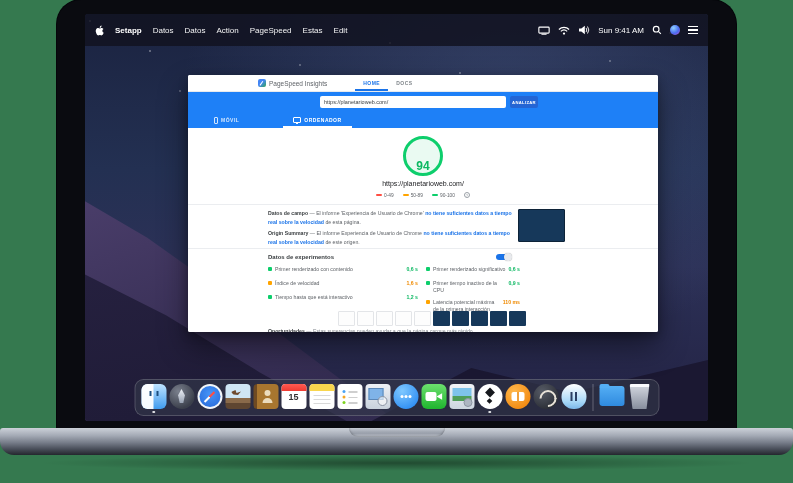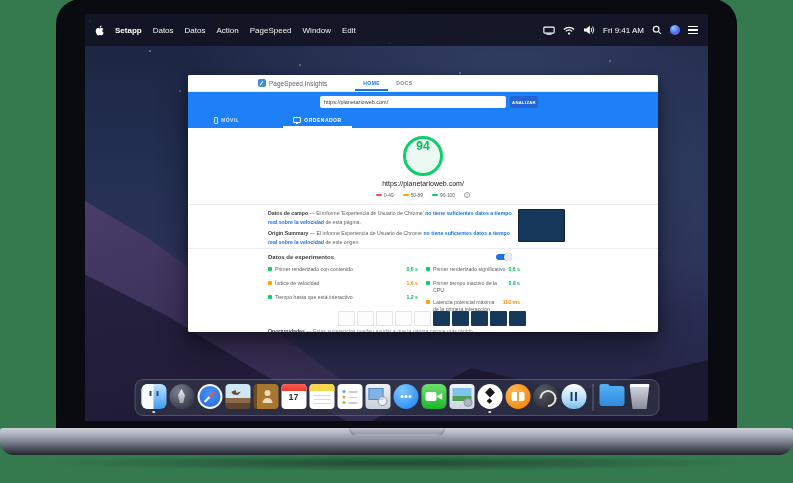--- a/index.html
+++ b/index.html
@@ -67,21 +67,21 @@
   .devtabs{position:absolute;left:0;top:37px;right:0;height:16px;background:#1e80f7;display:flex;align-items:stretch;padding-left:16px}
   .dtab{display:flex;align-items:center;gap:3px;color:#fff;font-size:5px;font-weight:700;letter-spacing:.5px;
     padding:0 10px;opacity:.8}
   .dtab.active{opacity:1;box-shadow:inset 0 -2px 0 #fff;margin-left:34px}
   .ph-icon{width:4px;height:7px;border:1px solid #fff;border-radius:1px}
   .mon-icon{width:8px;height:6px;border:1px solid #fff;border-radius:1px;position:relative}
   .mon-icon::after{content:"";position:absolute;left:2px;bottom:-2px;width:2px;height:1px;background:#fff}
 
   .content{position:absolute;left:0;top:53px;right:0;bottom:0;background:#fff}
   .gauge{position:absolute;left:50%;top:8px;transform:translateX(-50%);width:40px;height:40px;border-radius:50%;
-    border:3px solid #0ece6c;background:#eafaf2;display:flex;align-items:flex-start;justify-content:center;
+    border:3px solid #0ece6c;background:#eafaf2;display:flex;align-items:flex-end;justify-content:center;
     color:#0cb862;font-size:12px;font-weight:700}
   .page-url{position:absolute;left:0;right:0;top:52px;text-align:center;font-size:7px;color:#202124}
   .legend{position:absolute;left:0;right:0;top:64px;display:flex;justify-content:center;gap:9px;align-items:center;
     font-size:4.8px;color:#5f6368}
   .lg-item{display:flex;align-items:center;gap:2px}
   .dash{width:6px;height:2px;border-radius:1px}
   .d-red{background:#ff4e42}.d-org{background:#ffa400}.d-grn{background:#0cce6b}
   .lg-help{width:6px;height:6px;border:1px solid #9aa0a6;border-radius:50%;color:#9aa0a6;font-size:4px;
     display:flex;align-items:center;justify-content:center}
   .hr{position:absolute;left:0;right:0;height:1px;background:#ebedf0}
@@ -195,21 +195,21 @@
           <span class="mb-ic">
             <svg width="9" height="11" viewBox="0 0 16 20" fill="#fff">
                 <path d="M13.2 10.6c0-2.2 1.8-3.3 1.9-3.4-1-1.5-2.6-1.7-3.2-1.7-1.4-.1-2.7.8-3.4.8-.7 0-1.8-.8-2.9-.8-1.5 0-2.9.9-3.7 2.2-1.6 2.7-.4 6.8 1.1 9 .7 1.1 1.6 2.3 2.8 2.2 1.1 0 1.5-.7 2.9-.7s1.7.7 2.9.7c1.2 0 2-1.1 2.7-2.2.9-1.3 1.2-2.5 1.2-2.6-.1 0-2.3-.9-2.3-3.5zM10.9 3.9c.6-.8 1-1.8.9-2.9-.9 0-1.9.6-2.6 1.3-.6.7-1 1.7-.9 2.8 1 .1 2-.5 2.6-1.2z"></path>
               </svg>
           </span>
           <span class="mb-app">Setapp</span>
           <span class="mb-item">Datos</span>
           <span class="mb-item">Datos</span>
           <span class="mb-item">Action</span>
           <span class="mb-item">PageSpeed</span>
-          <span class="mb-item">Window</span>
+          <span class="mb-item">Estas</span>
           <span class="mb-item">Edit</span>
         </div>
         <div class="mb-right">
           <span class="mb-ic">
             <svg width="12" height="9" viewBox="0 0 14 10">
                 <rect x="1" y="1" width="12" height="7" rx="1" fill="none" stroke="#fff" stroke-width="1.3"></rect>
                 <path d="M4 9.5h6" stroke="#fff" stroke-width="1.2"></path>
               </svg>
           </span>
           <span class="mb-ic">
@@ -218,21 +218,21 @@
                 <path d="M3.8 7.2a6.2 6.2 0 0 1 8.4 0" stroke="#fff" stroke-width="1.6" fill="none"></path>
                 <circle cx="8" cy="10" r="1.5" fill="#fff"></circle>
               </svg>
           </span>
           <span class="mb-ic">
             <svg width="12" height="10" viewBox="0 0 14 12">
                 <path d="M1 4.2h2.8L8 1v10L3.8 7.8H1z" fill="#fff"></path>
                 <path d="M9.5 3.5a4.5 4.5 0 0 1 0 5M11.2 1.8a7 7 0 0 1 0 8.4" stroke="#fff" stroke-width="1.1" fill="none"></path>
               </svg>
           </span>
-          <span class="mb-time">Fri 9:41 AM</span>
+          <span class="mb-time">Sun 9:41 AM</span>
           <span class="mb-ic">
             <svg width="10" height="10" viewBox="0 0 12 12">
                 <circle cx="5" cy="5" r="3.4" fill="none" stroke="#fff" stroke-width="1.4"></circle>
                 <path d="M7.6 7.6l3 3" stroke="#fff" stroke-width="1.4"></path>
               </svg>
           </span>
           <span class="siri"></span>
           <span class="list-lines"></span>
         </div>
       </div>
@@ -377,21 +377,21 @@
             <span class="ic ic-safari"></span>
           </div>
         <div class="ditem">
             <span class="ic ic-photos"></span>
           </div>
         <div class="ditem">
             <span class="ic ic-contacts"></span>
           </div>
         <div class="ditem">
             <span class="ic ic-calendar">
-              <span class="cal-day">17</span>
+              <span class="cal-day">15</span>
             </span>
           </div>
         <div class="ditem">
             <span class="ic ic-notes"></span>
           </div>
         <div class="ditem">
             <span class="ic ic-reminders"></span>
           </div>
         <div class="ditem">
             <span class="ic ic-sysinfo"></span>

